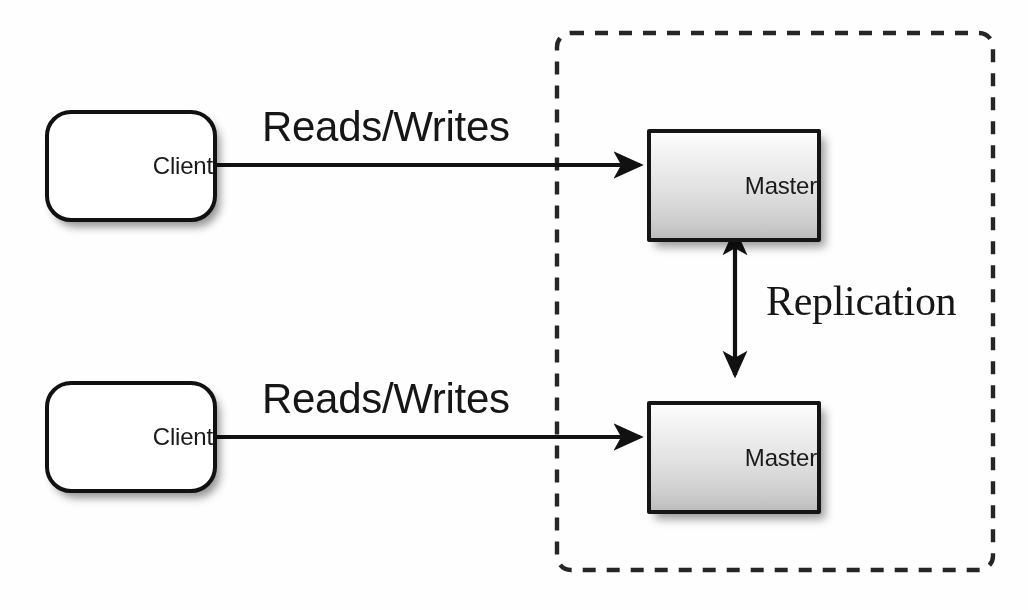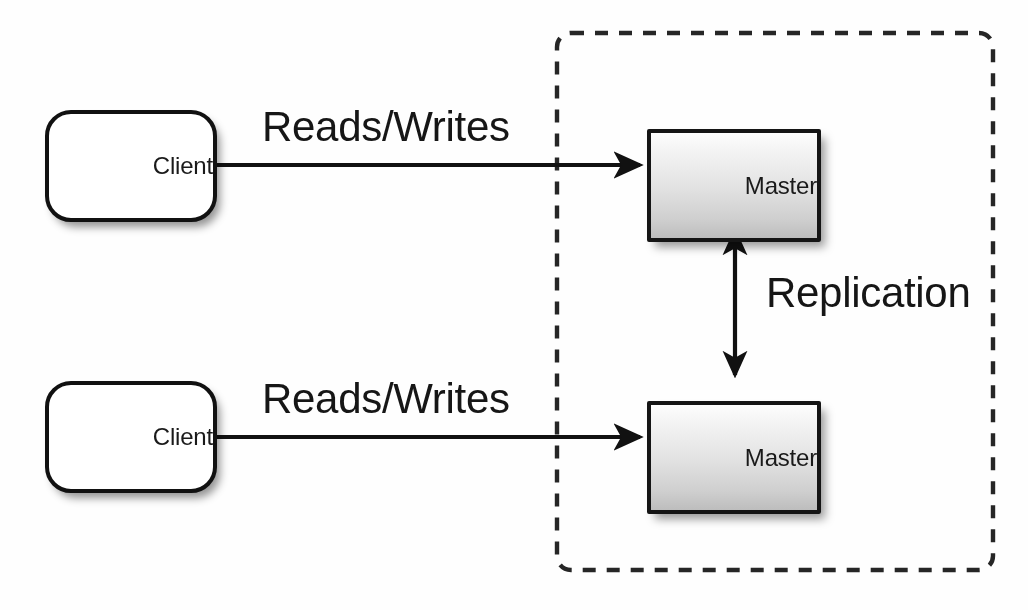--- a/index.html
+++ b/index.html
@@ -72,21 +72,21 @@
     color: #161616;
     font-family: "Liberation Sans", sans-serif;
     font-size: 42px;
     font-weight: 400;
     letter-spacing: -0.3px;
     line-height: 1;
     white-space: nowrap;
   }
   #label-rw-top    { left: 262px; top: 106px; }
   #label-rw-bottom { left: 262px; top: 378px; }
-  #label-replication { left: 766px; top: 272px; }
+  #label-replication { left: 766px; top: 280px; font-family: Liberation Serif, serif; }
 </style>
 </head>
 <body>
 
 <div id="canvas">
 
   <svg id="svg-layer" viewBox="0 0 1028 610">
     <defs>
       <marker id="arrow-right" viewBox="0 0 12 12" refX="10.5" refY="6" markerWidth="7.2" markerHeight="7.2" orient="auto-start-reverse">
         <path d="M 0 0.6 L 12 6 L 0 11.4 L 3 6 Z" fill="#111111"></path>

